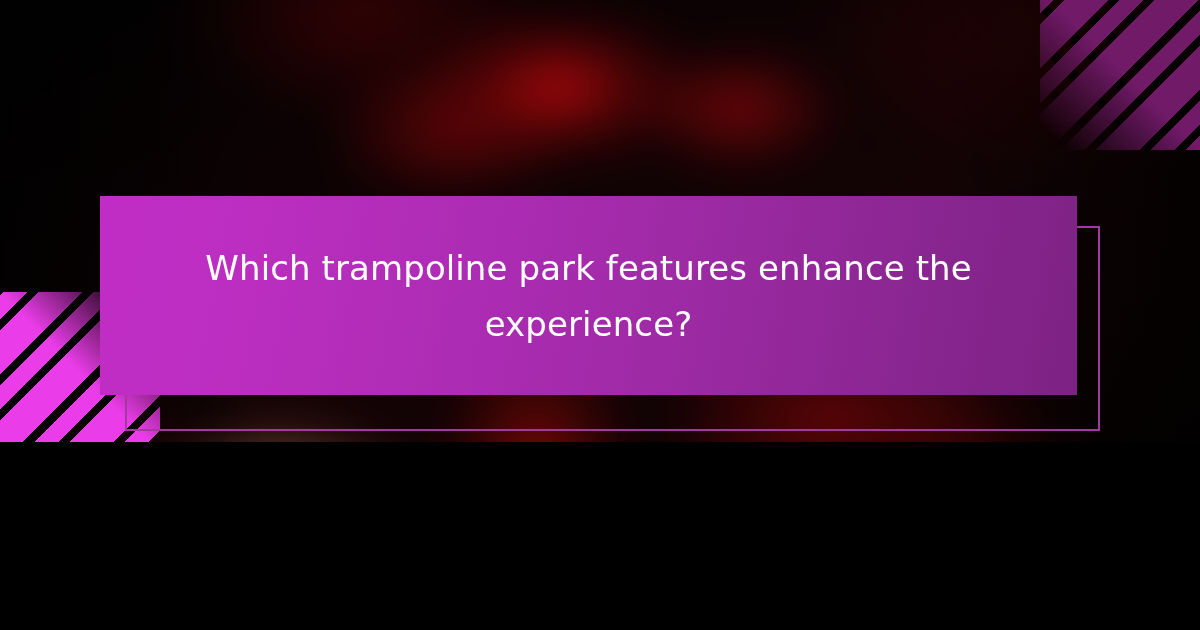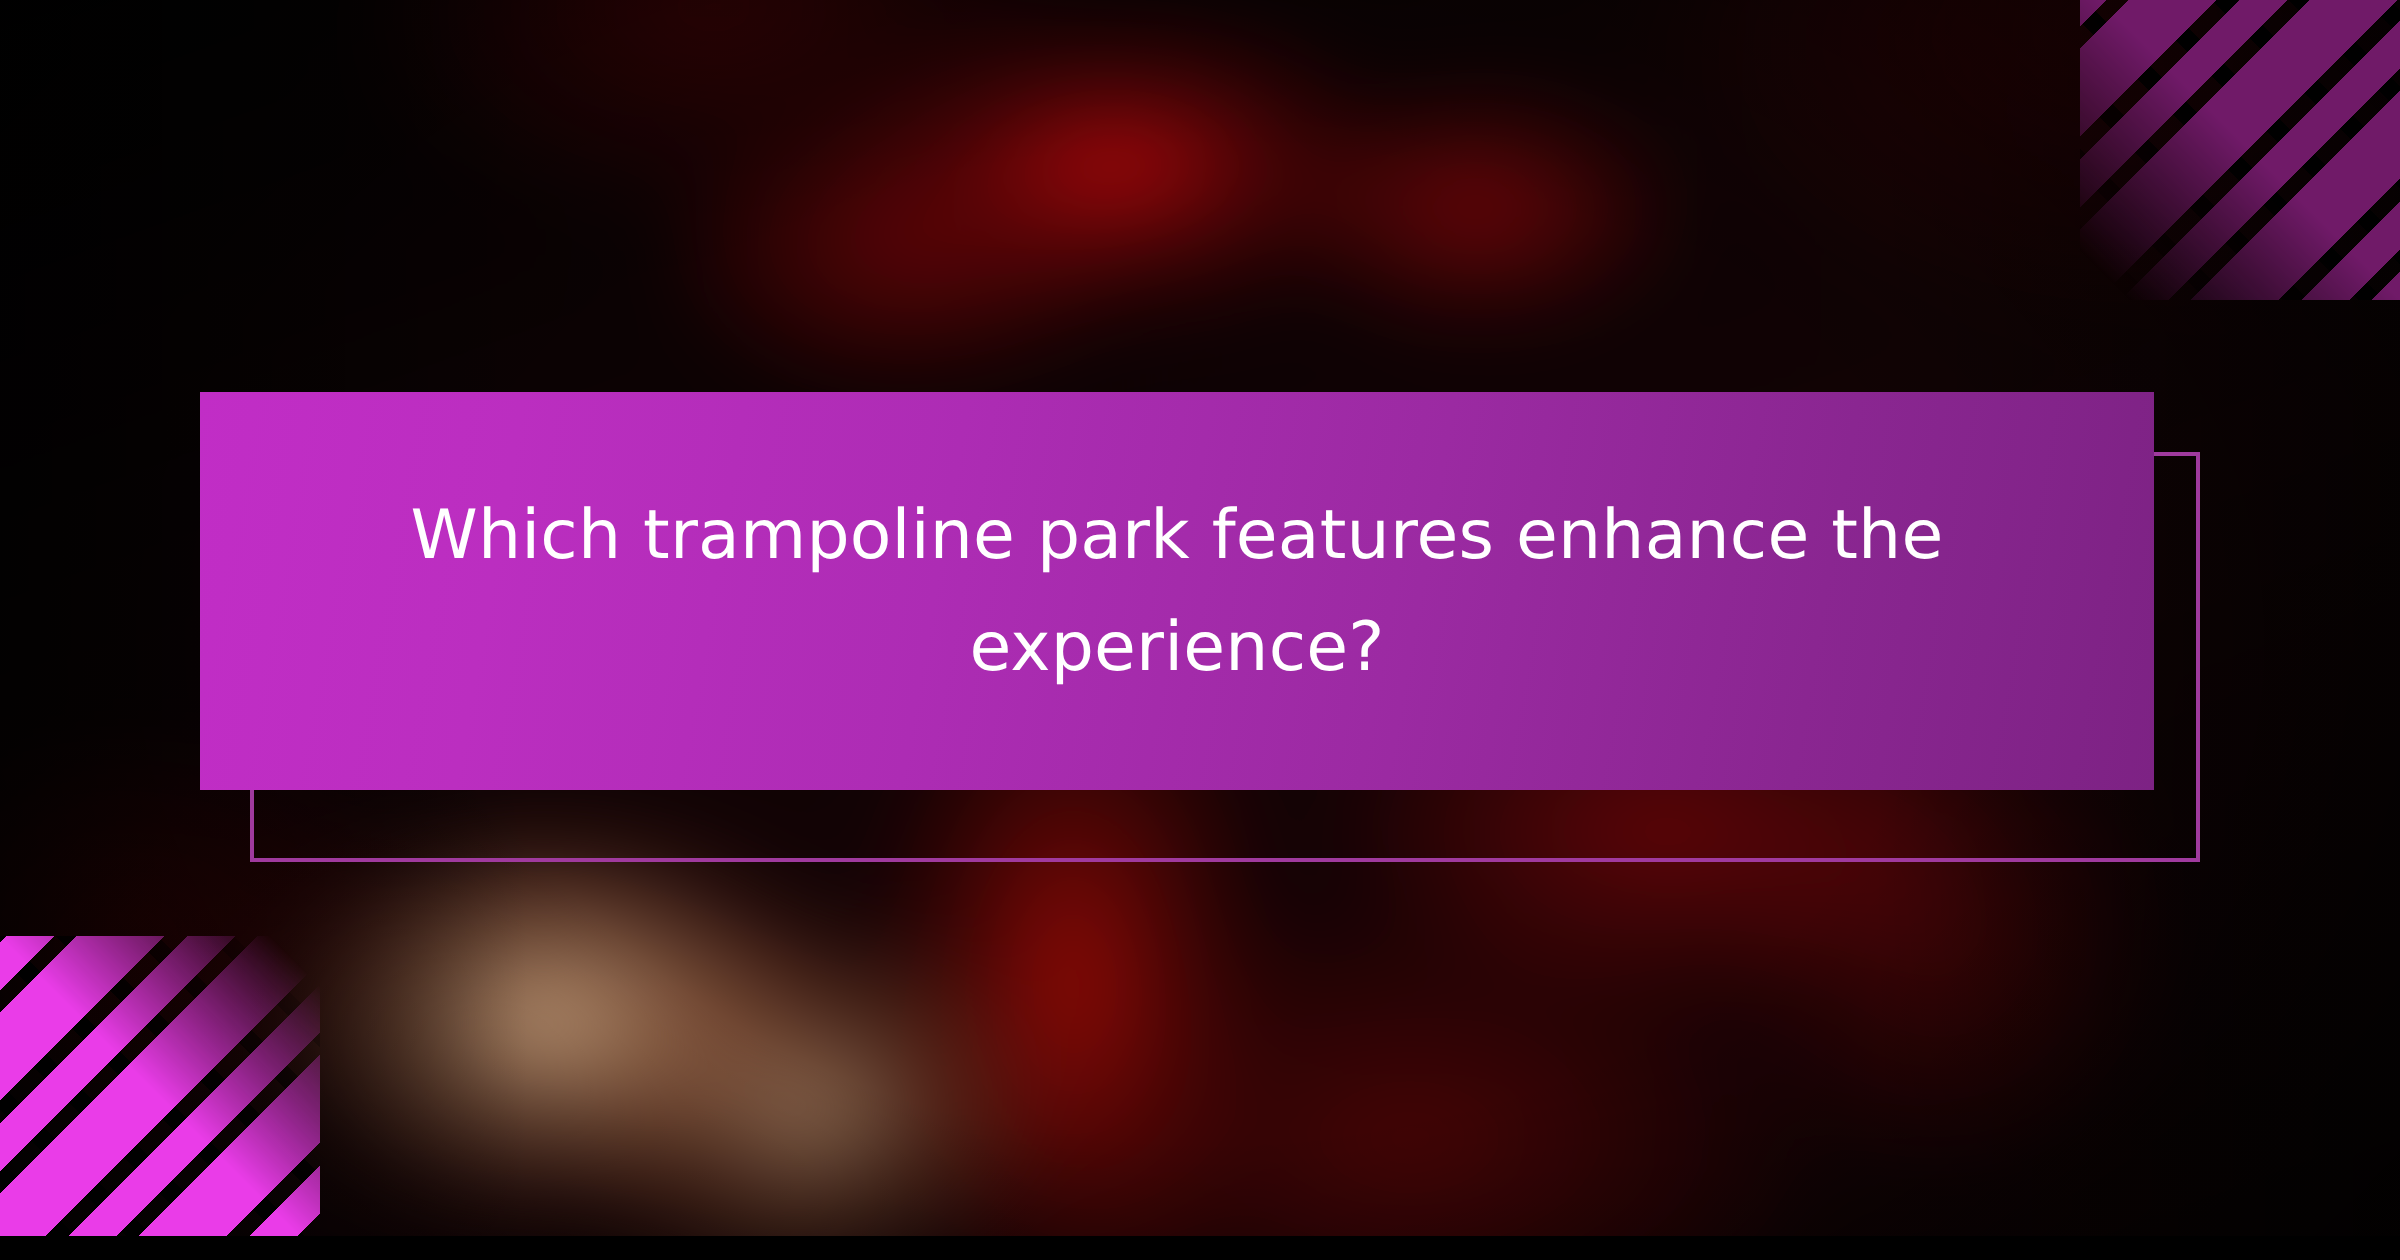--- a/index.html
+++ b/index.html
@@ -7,21 +7,21 @@
 
   html, body {
     width:1200px; height:630px;
     background:#000;
     font-family:"Liberation Sans", sans-serif;
     overflow:hidden;
   }
 
   #stage {
     position:relative;
-    width:1200px; height:618px;
+    width:1200px; height:442px;
     background:#0f766e;
     overflow:hidden;
   }
 
   
   .bg-photo {
     position:absolute; inset:-60px;
     background-color:#0a0102;
     background-image:
       radial-gradient(ellipse 190px 130px at 350px 560px, rgba(214,176,140,0.92) 0%, rgba(170,120,88,0.55) 38%, rgba(90,40,28,0.18) 68%, rgba(0,0,0,0) 85%),

